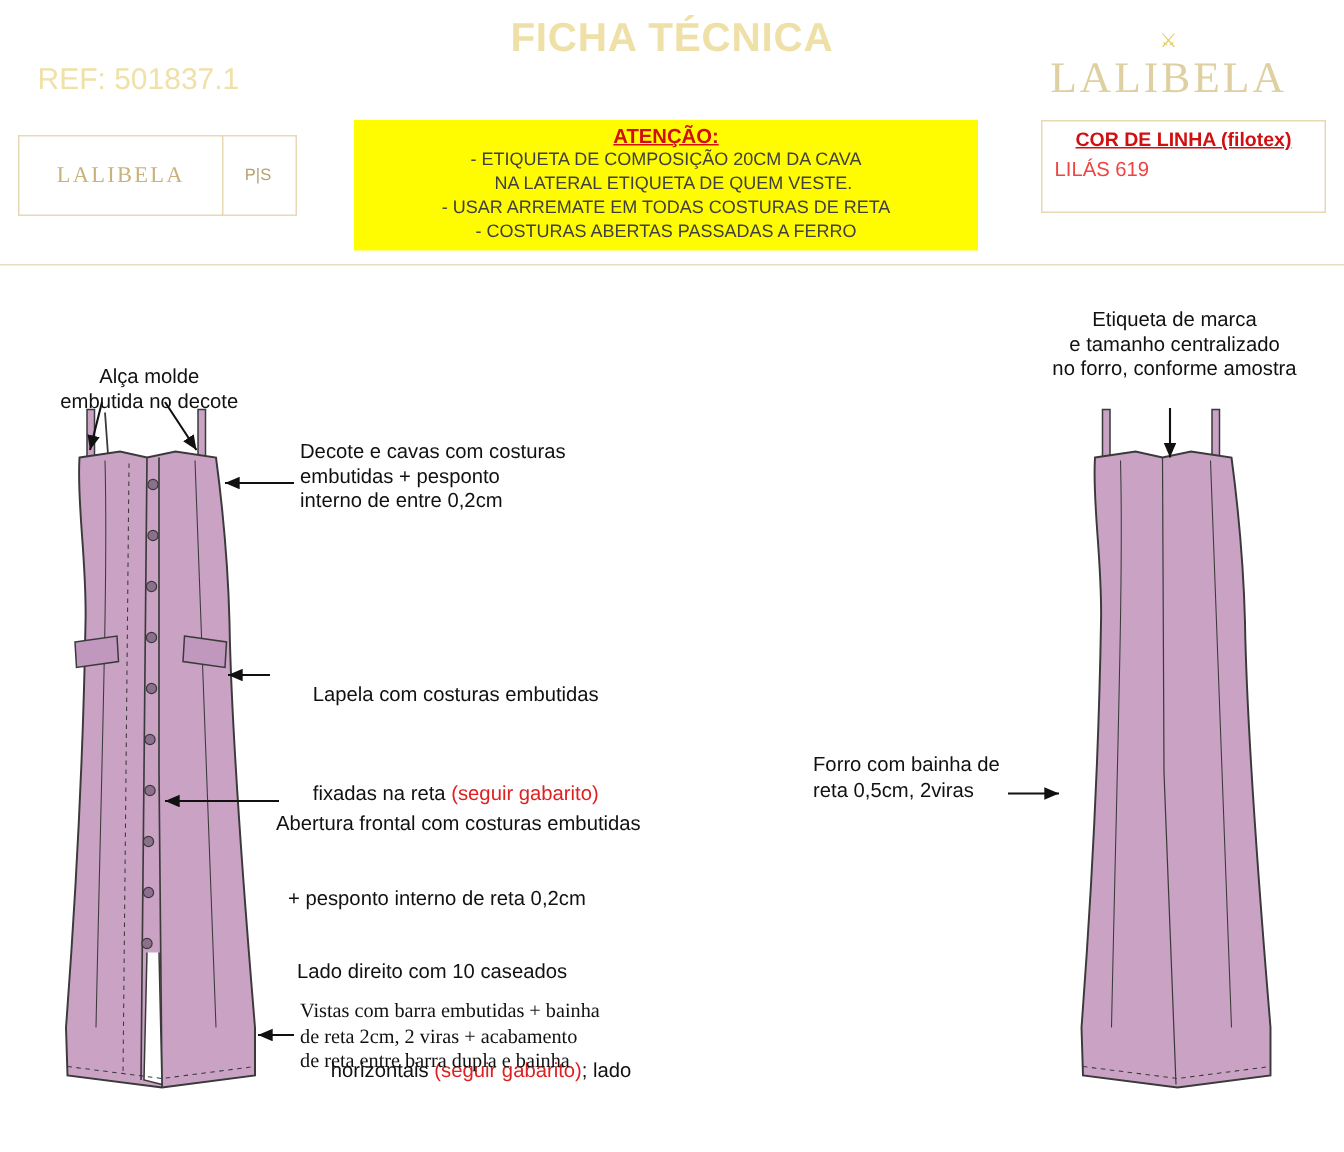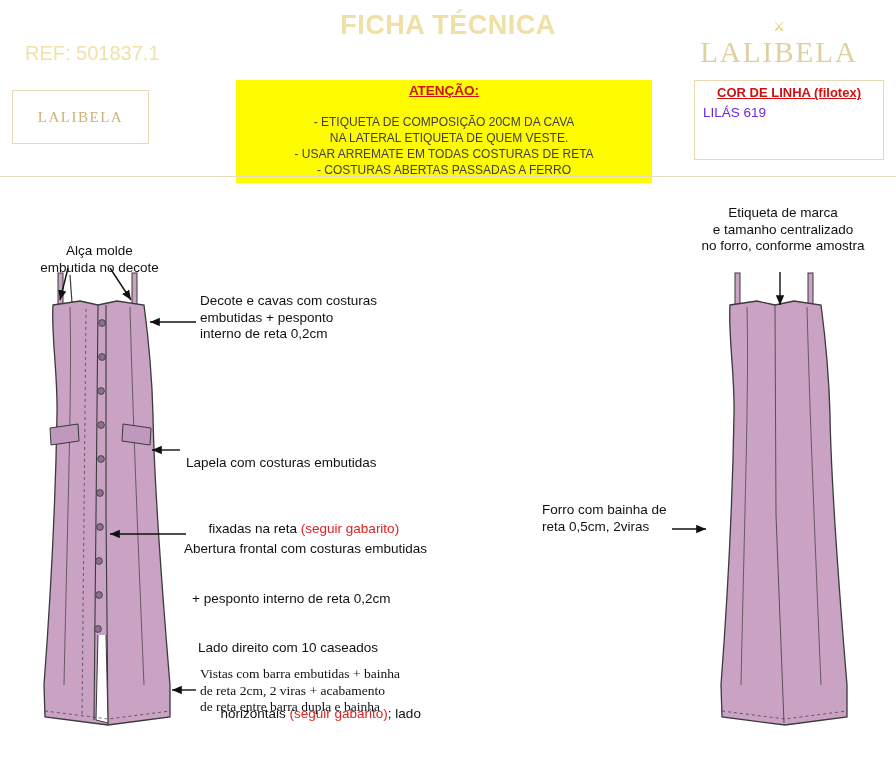--- a/index.html
+++ b/index.html
@@ -100,49 +100,49 @@
     background: #fffb00;
     padding: 3px 6px 5px 6px;
     box-sizing: border-box;
   }
   .attention-title {
     text-align: center;
     font-size: 13.5px;
     font-weight: bold;
     color: #d01010;
     text-decoration: underline;
-    margin-bottom: 16px;
+    margin-bottom: 0;
   }
   .attention-line {
     font-size: 12px;
     color: #404040;
     line-height: 16px;
     white-space: pre;
     text-align: center;
   }
 
   
   .thread-box {
     position: absolute;
     left: 694px; top: 80px;
-    width: 190px; height: 80px;
+    width: 190px; height: 62px;
     border: 1px solid #e6d9b4;
     box-sizing: border-box;
     padding: 4px 8px;
   }
   .thread-title {
     font-size: 13px;
     font-weight: bold;
     color: #d01010;
     text-decoration: underline;
     text-align: center;
   }
   .thread-value {
     font-size: 13.5px;
-    color: #6d28d9;
+    color: #ef4444;
     margin-top: 5px;
   }
 
   
   .hsep {
     position: absolute;
     left: 0; top: 176px;
     width: 896px;
     height: 1px;
     background: #e8dcc0;
@@ -179,20 +179,23 @@
   <div class="header-title">FICHA TÉCNICA</div>
   <div class="ref-label">REF: 501837.1</div>
 
   <div class="brand-block">
     <div class="brand-bee">⚔</div>
     <div class="brand-name">LALIBELA</div>
   </div>
 
   <div class="logo-box">
     <span class="logo-box-text">LALIBELA</span>
+  </div>
+  <div class="size-box">
+    <span>P|S</span>
   </div>
 
   <div class="attention">
     <div class="attention-title">ATENÇÃO:</div>
     <div class="attention-line">- ETIQUETA DE COMPOSIÇÃO 20CM DA CAVA</div>
     <div class="attention-line">   NA LATERAL ETIQUETA DE QUEM VESTE.</div>
     <div class="attention-line">- USAR ARREMATE EM TODAS COSTURAS DE RETA</div>
     <div class="attention-line">- COSTURAS ABERTAS PASSADAS A FERRO</div>
   </div>
 
@@ -279,23 +282,23 @@
     <path d="M780 272 L780 305" stroke="#111" stroke-width="1.4" fill="none" marker-end="url(#arrow)"></path>
 
     <path d="M672 529 L706 529" stroke="#111" stroke-width="1.4" fill="none" marker-end="url(#arrow)"></path>
   </svg>
 
   <div class="note center" style="left:22px; top:224px; width:155px;margin-top:19px;">Alça molde
 embutida no decote</div>
 
   <div class="note" style="left:200px; top:293px;">Decote e cavas com costuras
 embutidas + pesponto
-interno de reta 0,2cm</div>
-
-  <div class="note" style="left:186px; top:422px;">
+interno de entre 0,2cm</div>
+
+  <div class="note" style="left:186px; top:422px;text-align:right;">
     <div>Lapela com costuras embutidas</div>
     <div>
       <span>fixadas na reta </span><span class="red">(seguir gabarito)</span>
     </div>
   </div>
 
   <div class="note" style="left:184px; top:508px;">
     <div>Abertura frontal com costuras embutidas</div>
     <div style="padding-left:8px;">+ pesponto interno de reta 0,2cm</div>
     <div style="padding-left:14px;">Lado direito com 10 caseados</div>

